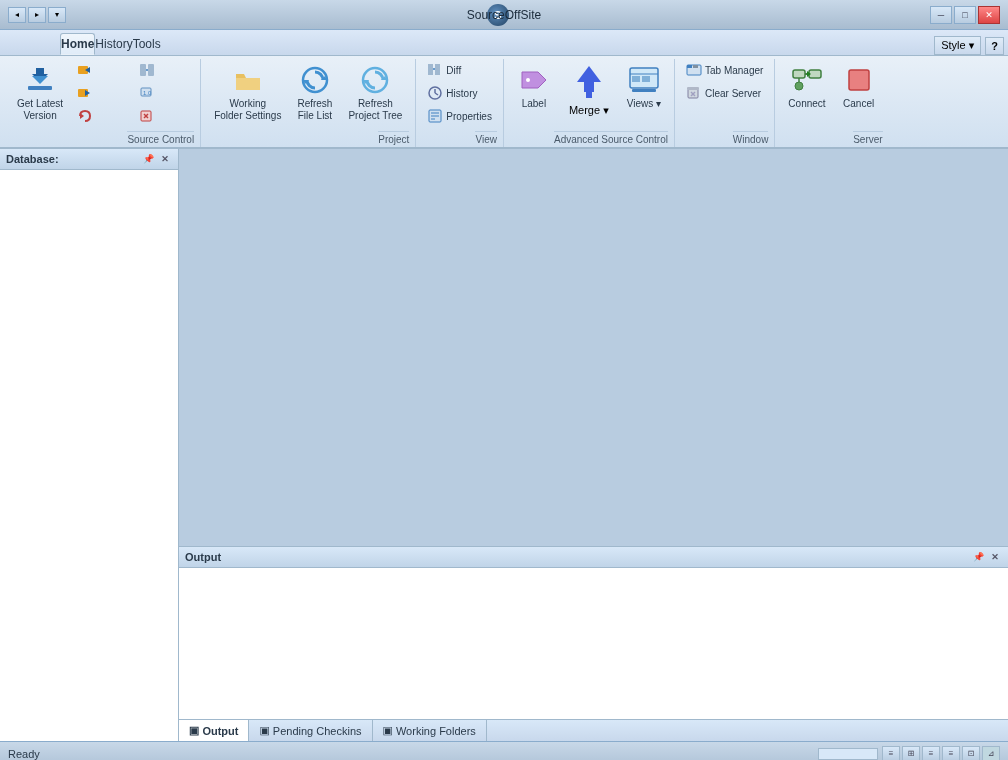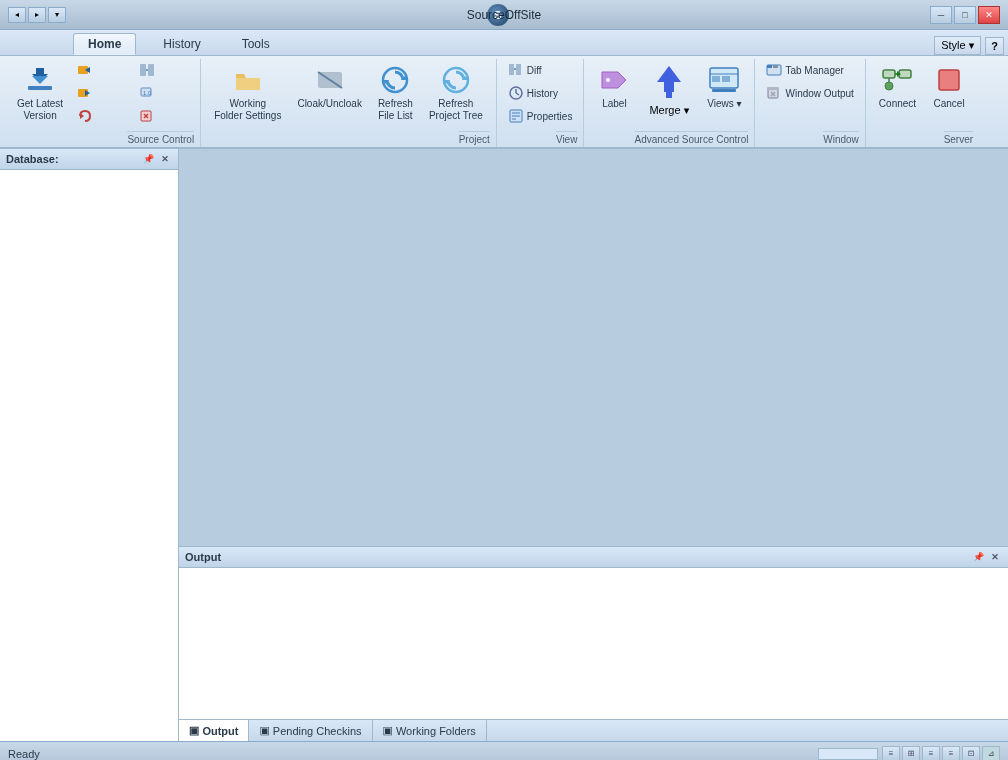--- a/index.html
+++ b/index.html
@@ -34,28 +34,28 @@
     
     .ribbon-tabs {
       background: linear-gradient(to bottom, #dce8f8, #c8d8ec);
       height: 26px;
       display: flex;
       align-items: flex-end;
       padding-left: 60px;
       border-bottom: 1px solid #a0b8cc;
     }
     .ribbon-tab {
-      padding: 4px 14px;
+      padding: 4px 0;
       font-size: 12px;
       cursor: pointer;
       color: #2a3a4a;
       background: transparent;
       border: none;
       height: 22px;
-      display: flex; align-items: center; margin-left: 13px;
+      display: flex; align-items: center;
     }
     .ribbon-tab.active {
       background: linear-gradient(to bottom, #f0f6fc, #e0ecf8);
       border: 1px solid #a0b8cc;
       border-bottom: 1px solid #e8f0f8;
       border-radius: 3px 3px 0 0;
       font-weight: 600;
     }
     .ribbon-right { margin-left: auto; padding-right: 4px; display: flex; align-items: center; gap: 4px; }
     .style-btn { font-size: 11px; padding: 2px 6px; background: linear-gradient(to bottom, #e0ecf8, #c8d8ec); border: 1px solid #a0b8cc; cursor: pointer; }
@@ -341,30 +341,20 @@
           <svg width="32" height="32" viewBox="0 0 32 32">
             <path d="M4,10 L4,26 L28,26 L28,14 L14,14 L12,10 Z" fill="#e8c060"></path>
             <path d="M4,14 L28,14 L28,26 L4,26 Z" fill="#f0d080"></path>
           </svg>
         </div>
         <div class="btn-label">Working<br>Folder Settings</div>
       </div>
       <div class="ribbon-btn-large">
         <div class="btn-icon">
           <svg width="32" height="32" viewBox="0 0 32 32">
-            <rect x="4" y="8" width="24" height="16" rx="2" fill="#8090a0" opacity="0.5"></rect>
-            <rect x="6" y="10" width="20" height="12" rx="1" fill="#b0c0d0"></rect>
-            <line x1="4" y1="8" x2="28" y2="24" stroke="#6080a0" stroke-width="2"></line>
-          </svg>
-        </div>
-        <div class="btn-label">Cloak/Uncloak</div>
-      </div>
-      <div class="ribbon-btn-large">
-        <div class="btn-icon">
-          <svg width="32" height="32" viewBox="0 0 32 32">
             <circle cx="16" cy="16" r="12" fill="none" stroke="#4090d0" stroke-width="2.5"></circle>
             <path d="M16,8 A8,8 0 0,1 24,16" fill="none" stroke="#4090d0" stroke-width="3"></path>
             <polygon points="26,12 22,16 28,16" fill="#4090d0"></polygon>
             <path d="M16,24 A8,8 0 0,1 8,16" fill="none" stroke="#4090d0" stroke-width="3"></path>
             <polygon points="6,20 10,16 4,16" fill="#4090d0"></polygon>
           </svg>
         </div>
         <div class="btn-label">Refresh<br>File List</div>
       </div>
       <div class="ribbon-btn-large">
@@ -476,21 +466,21 @@
         </div>
         <div class="ribbon-btn-small">
           <div class="btn-icon-sm">
             <svg width="16" height="16">
                 <rect x="2" y="4" width="10" height="9" rx="1" fill="#d0d8e0" stroke="#8080a0" stroke-width="1"></rect>
                 <line x1="5" y1="7" x2="9" y2="11" stroke="#a0a0c0" stroke-width="1.5"></line>
                 <line x1="9" y1="7" x2="5" y2="11" stroke="#a0a0c0" stroke-width="1.5"></line>
                 <rect x="1" y="2" width="12" height="3" rx="1" fill="#b0b8c8"></rect>
               </svg>
           </div>
-          <div class="btn-label">Window Output</div>
+          <div class="btn-label">Clear Server</div>
         </div>
       </div>
     </div>
     <div class="ribbon-group-label">Window</div>
   </div>
 
   <div class="ribbon-group">
     <div class="ribbon-group-content">
 
       <div class="ribbon-btn-large">

